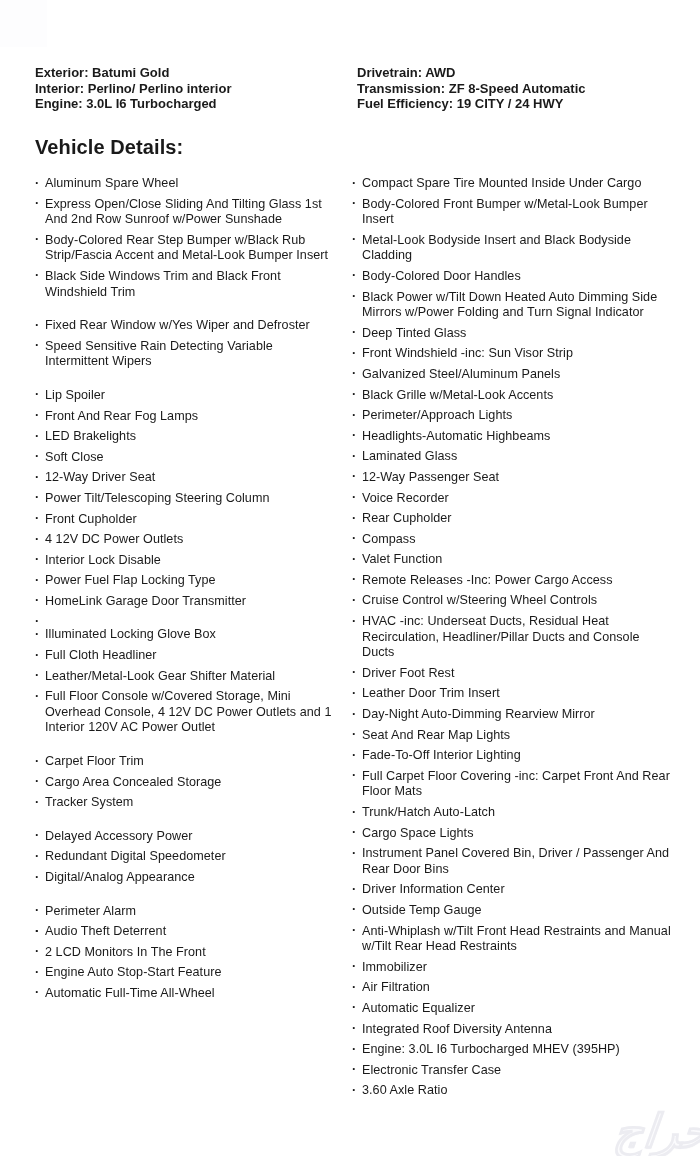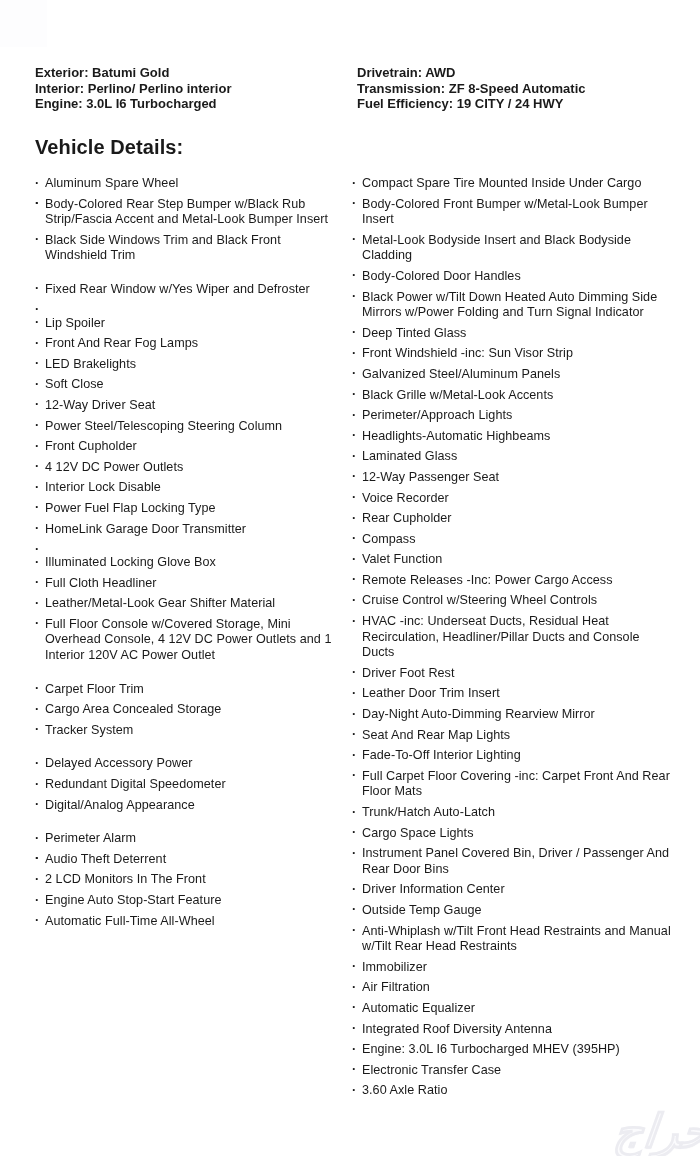--- a/index.html
+++ b/index.html
@@ -108,35 +108,35 @@
     <div class="spec-line">Fuel Efficiency: 19 CITY / 24 HWY</div>
   </div>
 </div>
 
 <h1 class="title">Vehicle Details:</h1>
 
 <div class="features">
   <div class="fcol left" id="features-left">
       <ul class="feature-group">
         <li><span class="bullet">·</span><span>Aluminum Spare Wheel</span></li>
-        <li><span class="bullet">·</span></li>
+        <li><span class="bullet">·</span><span>Express Open/Close Sliding And Tilting Glass 1st And 2nd Row Sunroof w/Power Sunshade</span></li>
         <li><span class="bullet">·</span><span>Body-Colored Rear Step Bumper w/Black Rub Strip/Fascia Accent and Metal-Look Bumper Insert</span></li>
         <li><span class="bullet">·</span><span>Black Side Windows Trim and Black Front Windshield Trim</span></li>
       </ul>
       <ul class="feature-group">
         <li><span class="bullet">·</span><span>Fixed Rear Window w/Yes Wiper and Defroster</span></li>
-        <li><span class="bullet">·</span></li>
+        <li><span class="bullet">·</span><span>Speed Sensitive Rain Detecting Variable Intermittent Wipers</span></li>
       </ul>
       <ul class="feature-group">
         <li><span class="bullet">·</span><span>Lip Spoiler</span></li>
         <li><span class="bullet">·</span><span>Front And Rear Fog Lamps</span></li>
         <li><span class="bullet">·</span><span>LED Brakelights</span></li>
         <li><span class="bullet">·</span><span>Soft Close</span></li>
         <li><span class="bullet">·</span><span>12-Way Driver Seat</span></li>
-        <li><span class="bullet">·</span><span>Power Steel/Telescoping Steering Column</span></li>
+        <li><span class="bullet">·</span><span>Power Tilt/Telescoping Steering Column</span></li>
         <li><span class="bullet">·</span><span>Front Cupholder</span></li>
         <li><span class="bullet">·</span><span>4 12V DC Power Outlets</span></li>
         <li><span class="bullet">·</span><span>Interior Lock Disable</span></li>
         <li><span class="bullet">·</span><span>Power Fuel Flap Locking Type</span></li>
         <li><span class="bullet">·</span><span>HomeLink Garage Door Transmitter</span></li>
         <li><span class="bullet">·</span></li>
       </ul>
       <ul class="feature-group">
         <li><span class="bullet">·</span><span>Illuminated Locking Glove Box</span></li>
         <li><span class="bullet">·</span><span>Full Cloth Headliner</span></li>

